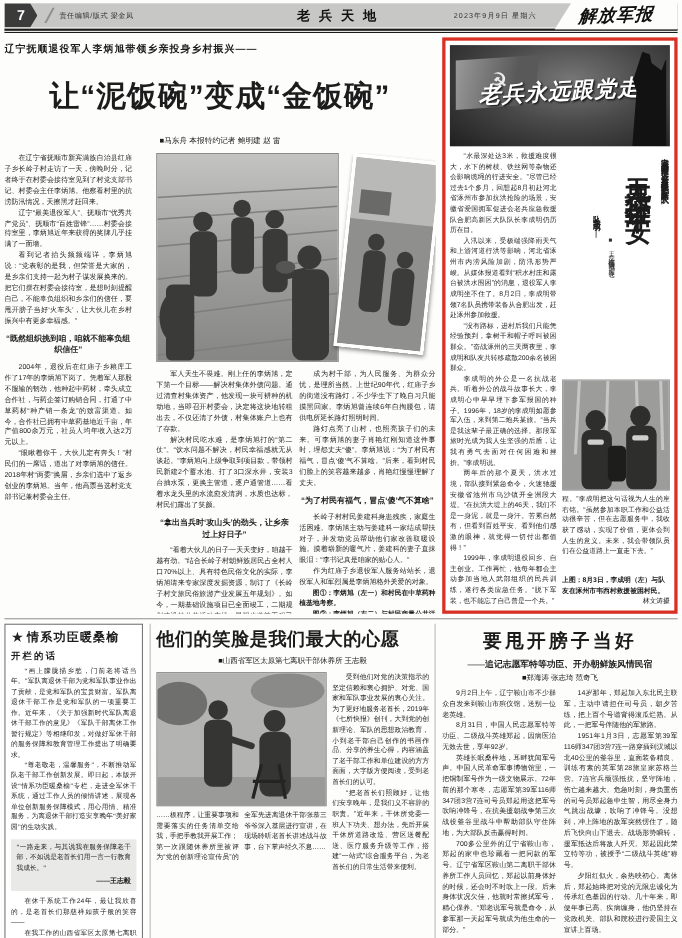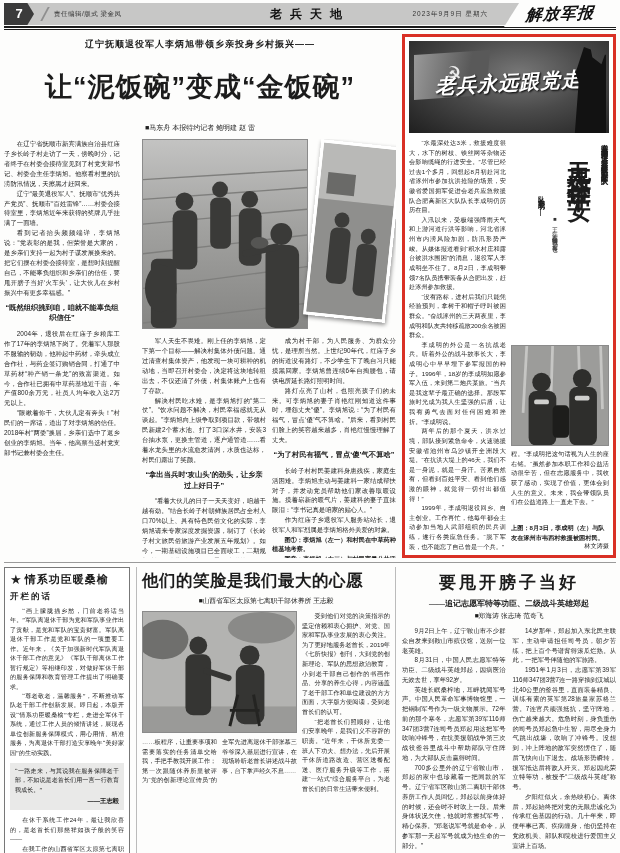--- a/index.html
+++ b/index.html
@@ -26,21 +26,21 @@
   
   .bp { font-size: 6.4px; line-height: 1.55; text-align: justify; text-indent: 2em; color: #1d1d1d; }
   .bp.noindent { text-indent: 0; }
   .sub { font-weight: bold; font-size: 7.3px; line-height: 1.45; text-align: center; margin: 5px 1px; }
   .cap { font-size: 6.2px; font-weight: bold; line-height: 1.5; text-align: justify; text-indent: 2em; }
   .credit { font-size: 6.2px; font-weight: bold; text-align: right; margin-top: 2px; }
 
   
   .top-section { display: flex; gap: 6px; height: 524px; }
   .main-article { width: 392px; overflow: hidden; }
-  .kicker { font-size: 9px; font-weight: bold; text-align: center; margin: 4px 0 3px; letter-spacing: 1px; }
+  .kicker { font-size: 9px; font-weight: bold; margin: 4px 0 3px; letter-spacing: 1px; }
   .mtitle { font-size: 27px; font-weight: bold; text-align: center; letter-spacing: 1px; margin: 18px 0; }
   .mbyline { font-size: 7px; text-align: center; color: #222; margin: 4px 0 6px; }
   .mbody { display: flex; gap: 22px; height: 440px; overflow: hidden; }
   .mcol { width: 126px; overflow: hidden; }
   .mid { width: 254px; }
   .photo-row { position: relative; height: 192px; margin-bottom: 5px; }
   .ph { position: relative; overflow: hidden; border: 1px solid #8b8b8b; background: linear-gradient(180deg,#c3c3c2,#a2a2a0 45%,#868684); }
   .ph svg { display:block; width: 100%; height: 100%; }
   .ph-main { position: absolute; left: 0; top: 0; width: 166px; height: 190px; }
   .ph-tilt { position: absolute; left: 170px; top: 4px; width: 82px; height: 176px; transform: rotate(6deg);
@@ -335,21 +335,21 @@
           <div>
               <p class="bp">受到他们对党的决策指示的坚定信赖和衷心拥护、对党、国家和军队事业发展的衷心关注。为了更好地服务老首长，2019年《七所快报》创刊，大到党的创新理论、军队的思想政治教育，小到老干部自己创作的书画作品、分享的养生心得，内容涵盖了老干部工作和单位建设的方方面面，大字版方便阅读，受到老首长们的认可。</p>
               <p class="bp">“把老首长们照顾好，让他们安享晚年，是我们义不容辞的职责。”近年来，干休所党委一班人下功夫、想办法，先后开展干休所道路改造、营区送餐配送、医疗服务升级等工作，搭建“一站式”综合服务平台，为老首长们的日常生活带来便利。</p>
             </div>
         </div>
       </div>
     </div>
 
     <div class="bugle-article">
       <div class="bugle-title">要甩开膀子当好</div>
-      <div class="bugle-sub">——追记志愿军特等功臣、二级战斗英雄郑起</div>
+      <div class="bugle-sub">——追记志愿军特等功臣、开办朝鲜族风情民宿</div>
       <div class="bugle-byline">■郑海涛  张志琦  范奇飞</div>
       <div class="bugle-body">
         <div>
             <p class="bp">9月2日上午，辽宁鞍山市不少群众自发来到鞍山市殡仪馆，送别一位老英雄。</p>
             <p class="bp">8月31日，中国人民志愿军特等功臣、二级战斗英雄郑起，因病医治无效去世，享年92岁。</p>
             <p class="bp">英雄长眠桑梓地，耳畔犹闻军号声。中国人民革命军事博物馆里，一把铜制军号作为一级文物展示。72年前的那个寒冬，志愿军第39军116师347团3营7连司号员郑起用这把军号吹响冲锋号，在抗美援朝战争第三次战役釜谷里战斗中帮助部队守住阵地，为大部队反击赢得时间。</p>
             <p class="bp">700多公里外的辽宁省鞍山市，郑起的家中也珍藏着一把同款的军号。辽宁省军区鞍山第二离职干部休养所工作人员回忆，郑起以前身体好的时候，还会时不时吹上一段。后来身体状况欠佳，他就时常擦拭军号，精心保养。“郑老说军号就是命令，从参军那一天起军号就成为他生命的一部分。”</p>
             <p class="bp">14岁那年，郑起加入东北民主联军，主动申请担任司号员，朝夕苦练，把上百个号谱背得滚瓜烂熟。从此，一把军号伴随他的军旅路。</p>
             <p class="bp">1951年1月3日，志愿军第39军116师347团3营7连一路穿插到汉城以北40公里的釜谷里，直面装备精良、训练有素的英军第28旅皇家苏格兰营。7连官兵顽强抵抗，坚守阵地，伤亡越来越大。危急时刻，身负重伤的司号员郑起急中生智，用尽全身力气跳出战壕，吹响了冲锋号。没想到，冲上阵地的敌军突然愣住了，随后飞快向山下退去。战场形势瞬转，援军抵达后将敌人歼灭。郑起因此荣立特等功，被授予“二级战斗英雄”称号。</p>
             <p class="bp">夕阳红似火，余热映初心。离休后，郑起始终把对党的无限忠诚化为传承红色基因的行动。几十年来，即便年事已高、疾病缠身，他仍坚持在党政机关、部队和院校进行爱国主义宣讲上百场。</p>

